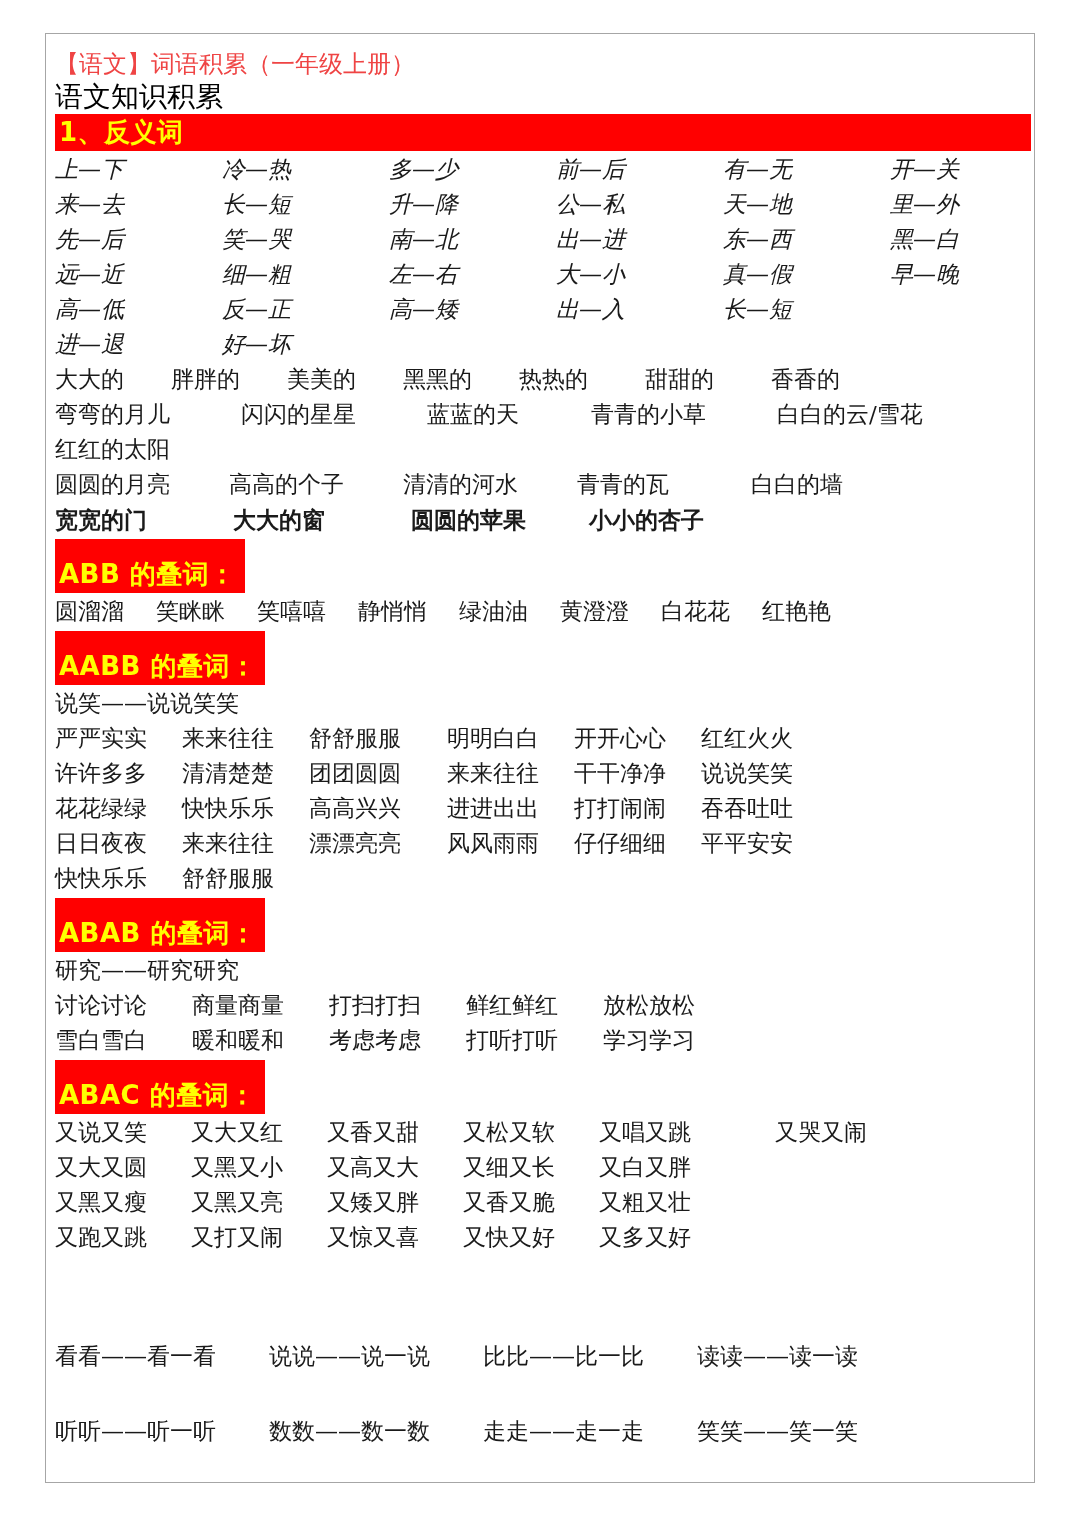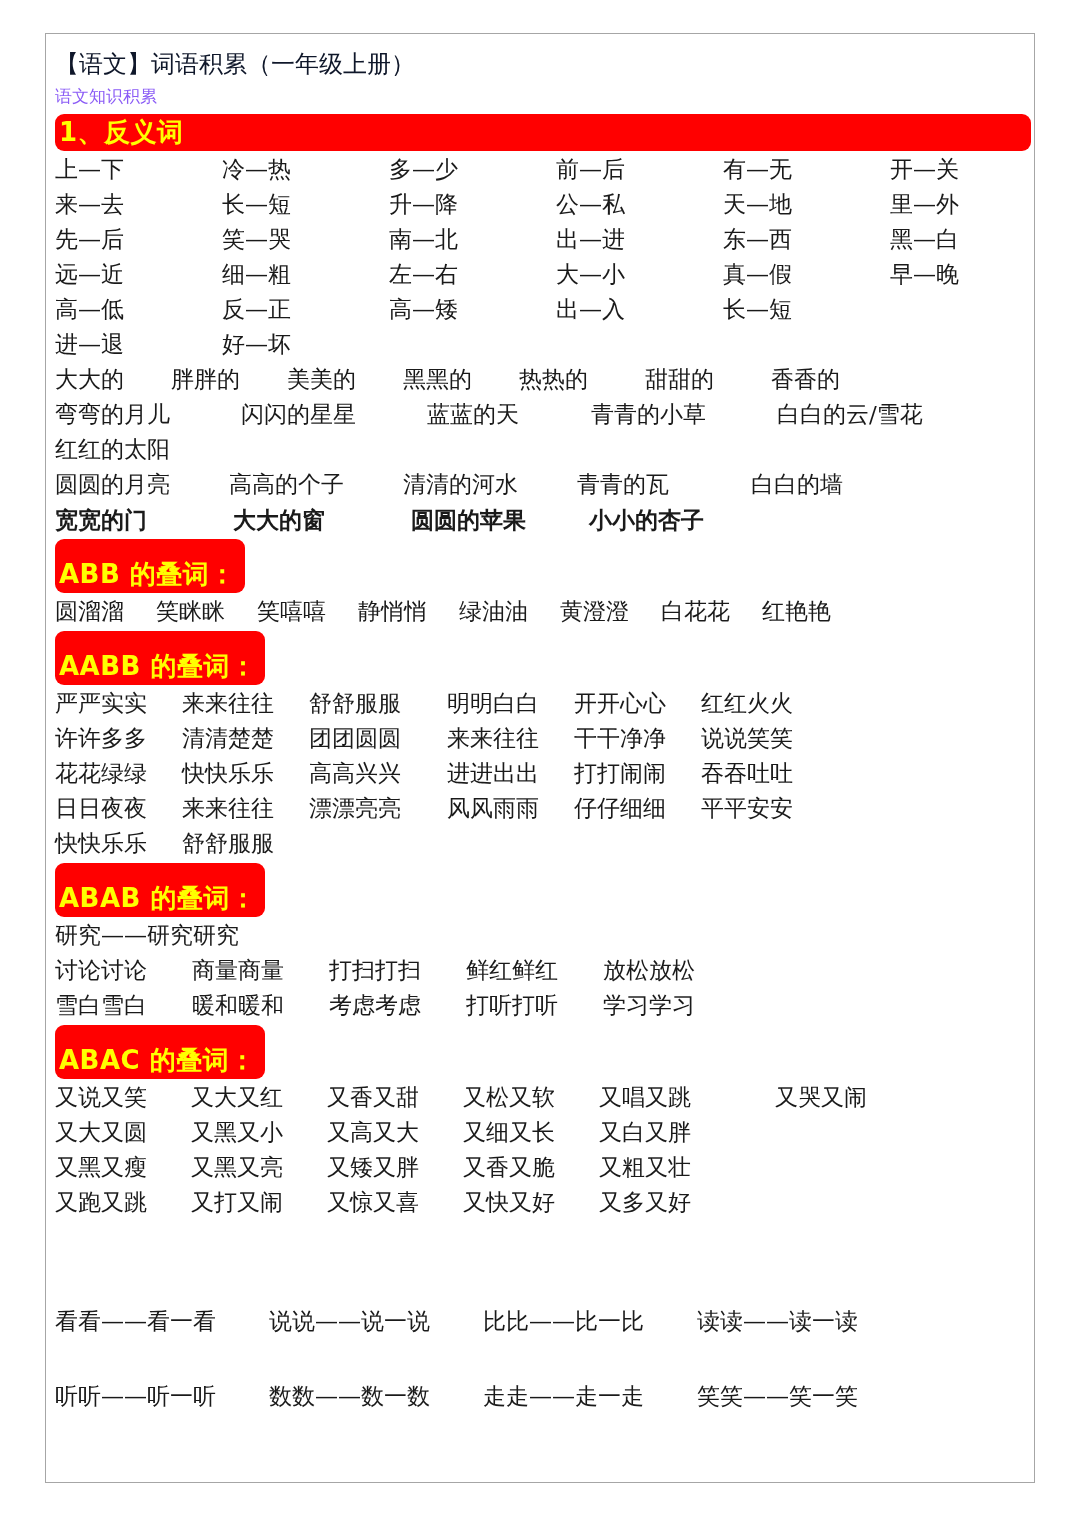--- a/index.html
+++ b/index.html
@@ -24,44 +24,43 @@
     box-sizing: border-box;
   }
   .inner {
     padding: 14px 5px 0 9px;
   }
 
   
   .doc-title {
     font-size: 24px;
     line-height: 33px;
-    color: #0f172a;
+    color: #ef4444;
     font-family: "DejaVu Serif", "Liberation Serif", serif;
     white-space: nowrap;
   }
   .doc-sub {
-    font-size: 17px;
+    font-size: 28px;
     line-height: 31px;
-    color: #8b5cf6;
+    color: #000000;
     white-space: nowrap;
   }
 
   
   .banner {
     background: #FF0000;
     color: #FFFF00;
     font-family: "DejaVu Sans", "Liberation Sans", sans-serif;
     font-weight: bold;
     font-size: 26px;
     line-height: 34px;
     letter-spacing: 0.5px;
     white-space: nowrap;
     margin-top: 2px;
     margin-bottom: 1px;
-    border-radius: 9px;
   }
   .banner.full {
     display: block;
     width: 976px;
     padding: 1px 0 2px 4px;
     box-sizing: border-box;
   }
   .banner.fit {
     display: inline-block;
     padding: 18px 9px 2px 4px;
@@ -75,21 +74,21 @@
     color: #1a1a1a;
     white-space: nowrap;
     font-family: "DejaVu Serif", "Liberation Serif", serif;
   }
   .row .cell {
     display: inline-block;
     vertical-align: top;
   }
 
   
-  .anto .cell { width: 167px; }
+  .anto .cell { width: 167px; font-style: italic; }
   .anto .cell:nth-child(6) { width: auto; }
 
   
   .aa1 .cell { width: 116px; }
   .aa1 .cell.w-wide { width: 126px; }
   .aa2 .cell { width: 164px; }
   .aa2 .cell.w-x { width: 186px; }
   .aa3 .cell { width: 174px; }
   .aa4 .cell { width: 178px; font-weight: bold; }
 
@@ -161,20 +160,23 @@
     <div class="banner-wrap">
       <div class="banner fit">ABB 的叠词：</div>
     </div>
     <div class="row abb">
       <span class="cell">圆溜溜</span><span class="cell">笑眯眯</span><span class="cell">笑嘻嘻</span><span class="cell">静悄悄</span><span class="cell">绿油油</span><span class="cell">黄澄澄</span><span class="cell">白花花</span><span class="cell">红艳艳</span>
     </div>
 
     <div class="banner-wrap">
       <div class="banner fit">AABB 的叠词：</div>
     </div>
+    <div class="row">
+      <span class="cell">说笑——说说笑笑</span>
+    </div>
     <div class="row aabb">
       <span class="cell">严严实实</span><span class="cell">来来往往</span><span class="cell g">舒舒服服</span><span class="cell">明明白白</span><span class="cell">开开心心</span><span class="cell">红红火火</span>
     </div>
     <div class="row aabb">
       <span class="cell">许许多多</span><span class="cell">清清楚楚</span><span class="cell g">团团圆圆</span><span class="cell">来来往往</span><span class="cell">干干净净</span><span class="cell">说说笑笑</span>
     </div>
     <div class="row aabb">
       <span class="cell">花花绿绿</span><span class="cell">快快乐乐</span><span class="cell g">高高兴兴</span><span class="cell">进进出出</span><span class="cell">打打闹闹</span><span class="cell">吞吞吐吐</span>
     </div>
     <div class="row aabb">

